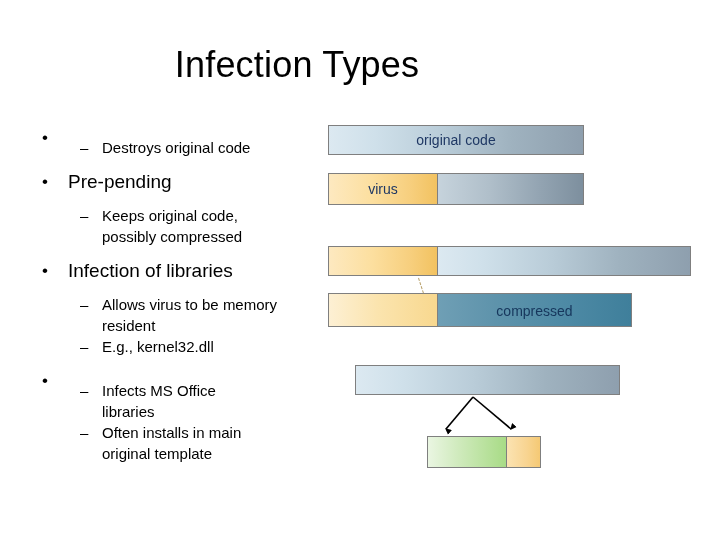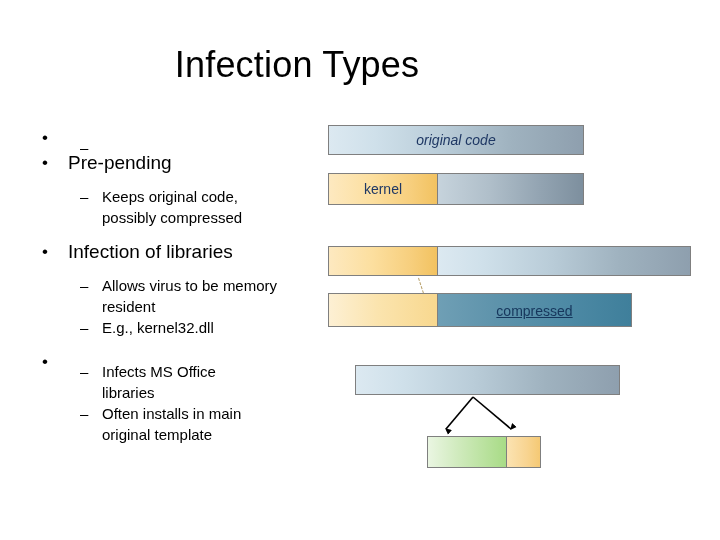--- a/index.html
+++ b/index.html
@@ -123,20 +123,21 @@
   <div id="bullets">
 
     <div class="lvl1">
       <span class="mk">•</span>
     </div>
 
     <div class="gap-s"></div>
 
     <div class="lvl2">
       <span class="mk">–</span>
+      <span>Destroys original code</span>
     </div>
 
     <div class="gap-m"></div>
 
     <div class="lvl1">
       <span class="mk">•</span>
       <span>Pre-pending</span>
     </div>
 
     <div class="gap-s"></div>
@@ -195,32 +196,32 @@
     <div class="lvl2">
       <span class="mk"></span>
       <span>original template</span>
     </div>
 
   </div>
 
   <div id="diagram">
 
     <div class="bar g-orig" style="left:3px; top:7px; width:256px; height:30px;"></div>
-    <div class="lbl" style="left:3px; top:14px; width:256px;font-style:italic;">original code</div>
+    <div class="lbl" style="left:3px; top:14px; width:256px;">original code</div>
 
     <div class="bar g-yellow" style="left:3px; top:55px; width:110px; height:32px;"></div>
     <div class="bar g-grey" style="left:112px; top:55px; width:147px; height:32px;"></div>
-    <div class="lbl" style="left:3px; top:63px; width:110px;">kernel</div>
+    <div class="lbl" style="left:3px; top:63px; width:110px;">virus</div>
 
     <div class="bar g-yellow" style="left:3px; top:128px; width:110px; height:30px;"></div>
     <div class="bar g-orig" style="left:112px; top:128px; width:254px; height:30px;"></div>
 
     <div class="bar g-yellow-l" style="left:3px; top:175px; width:110px; height:34px;"></div>
     <div class="bar g-teal" style="left:112px; top:175px; width:195px; height:34px;"></div>
-    <div class="lbl" style="left:112px; top:185px; width:195px; color:#16365c;text-decoration:underline;">compressed</div>
+    <div class="lbl" style="left:112px; top:185px; width:195px; color:#16365c;">compressed</div>
 
     <div class="dash" style="left:93px; top:160px; height:16px; transform: rotate(-18deg); transform-origin: top center;"></div>
 
     <div class="bar g-orig" style="left:30px; top:247px; width:265px; height:30px;"></div>
 
     <div class="bar g-green" style="left:102px; top:318px; width:80px; height:32px;"></div>
     <div class="bar g-orange2" style="left:181px; top:318px; width:35px; height:32px;"></div>
 
     <svg class="arrows" width="385" height="370">
       <defs>

